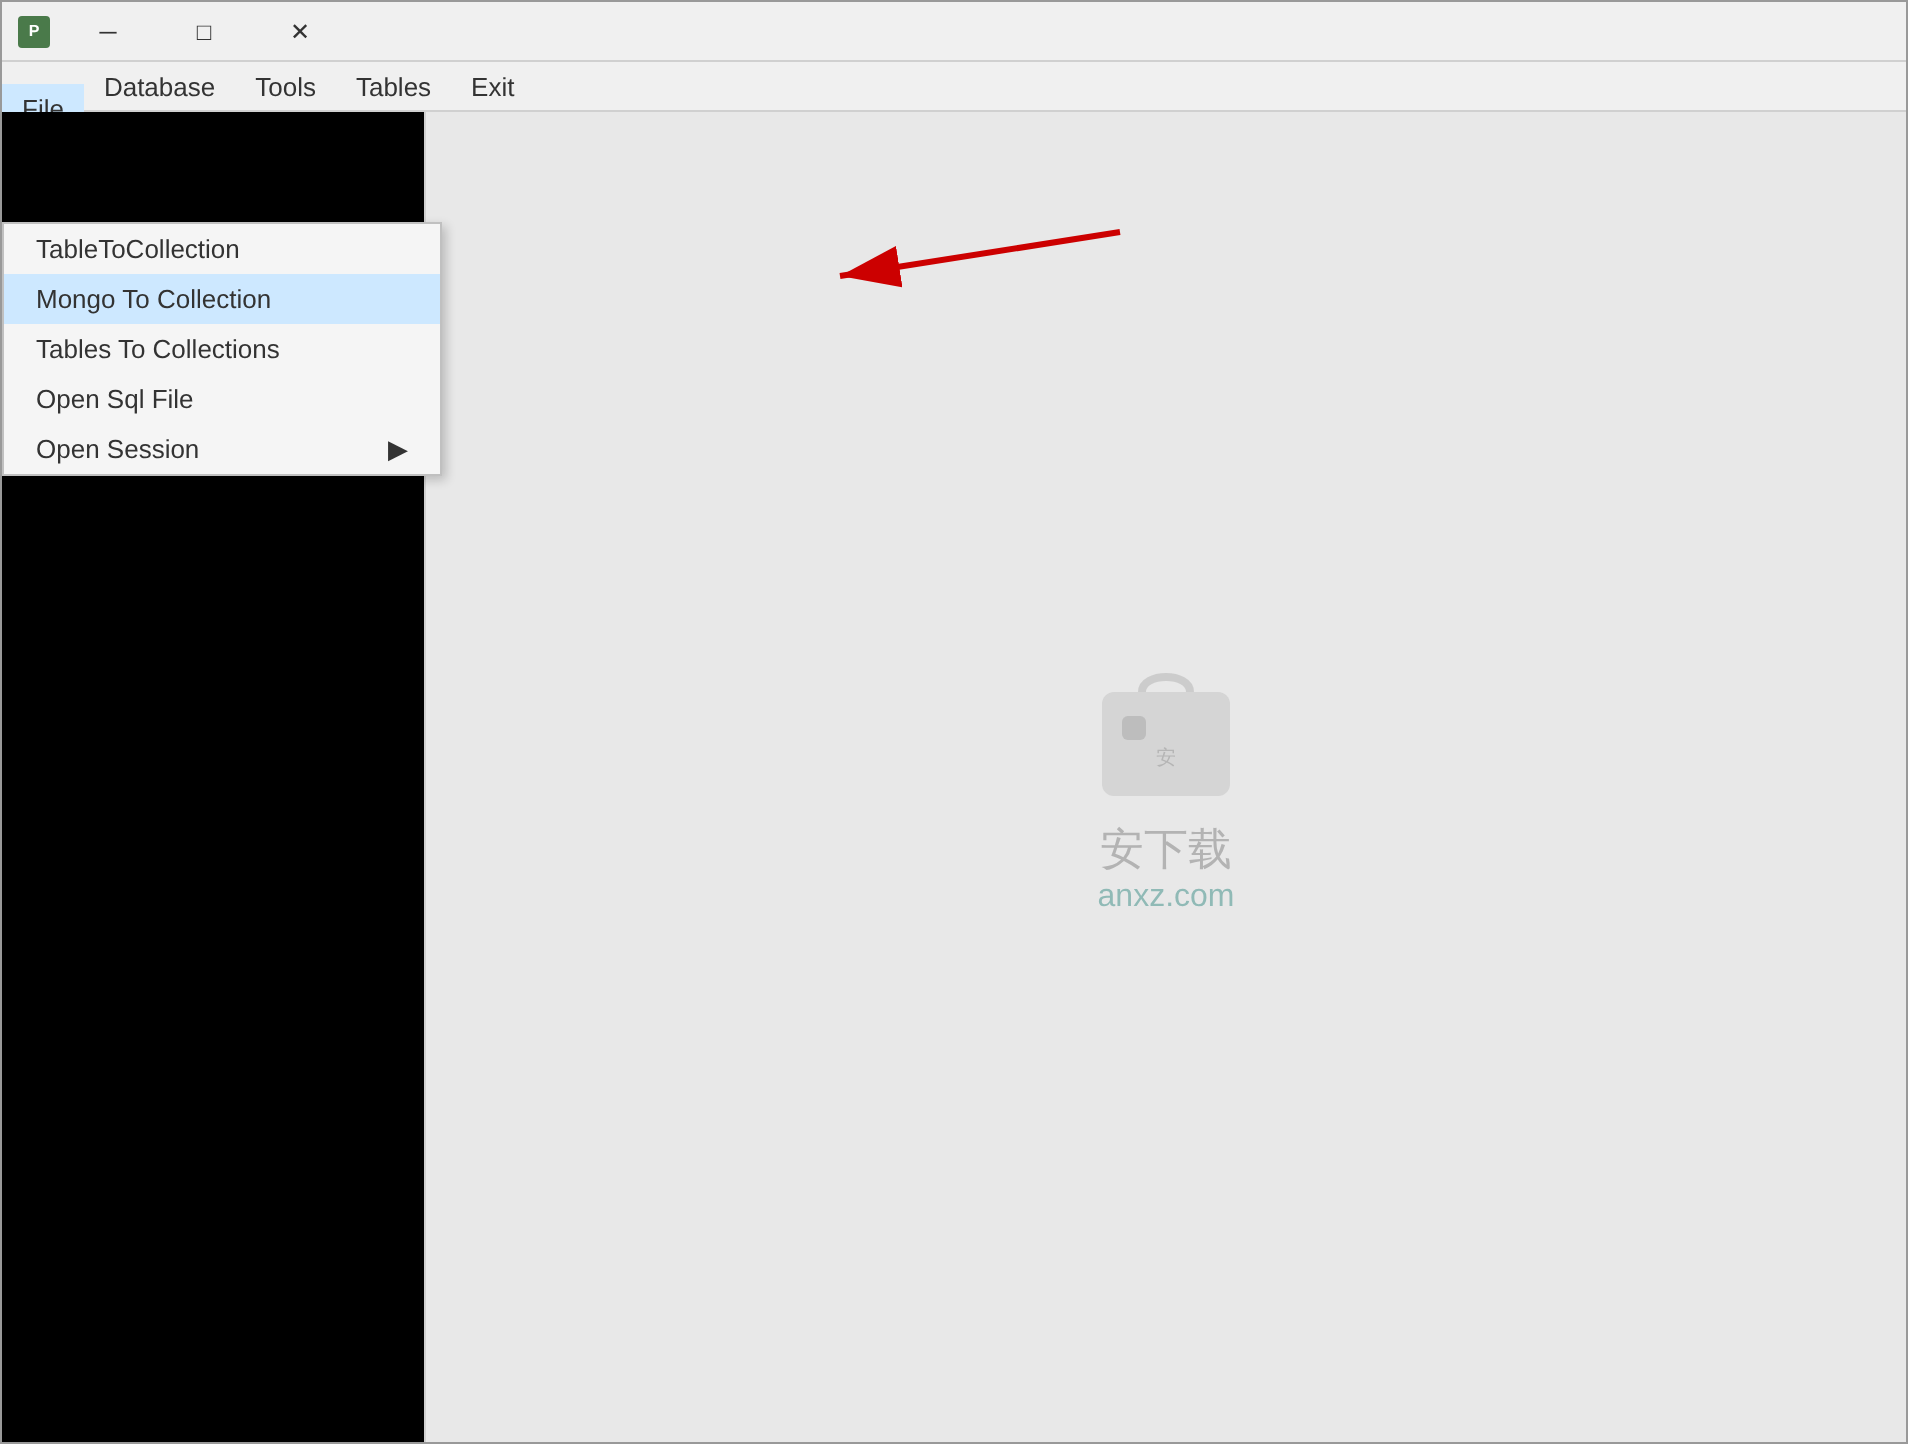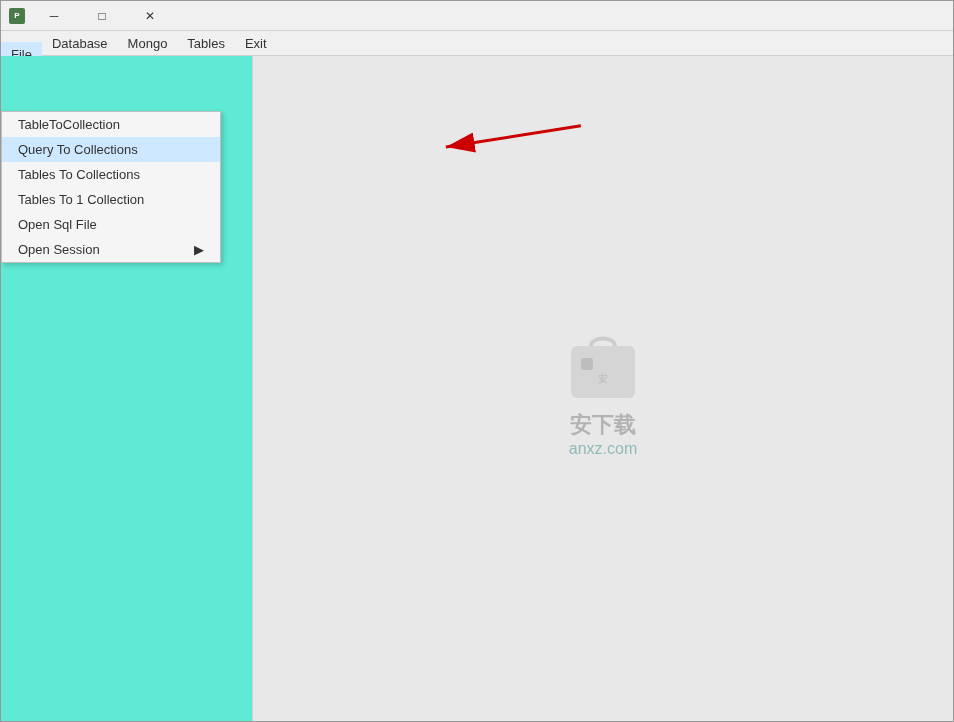--- a/index.html
+++ b/index.html
@@ -122,22 +122,22 @@
       background: #cde8ff;
     }
 
     
     .main-area {
       display: flex;
       height: calc(722px - 55px);
     }
 
     .left-panel {
-      width: 252px;
-      background: #5eead4;
+      width: 212px;
+      background: #000000;
       border-right: 1px solid #d0d0d0;
       height: 100%;
       position: relative;
     }
 
     .right-panel {
       flex: 1;
       background: #e8e8e8;
       height: 100%;
       display: flex;
@@ -158,21 +158,21 @@
 
     .watermark-icon {
       width: 80px;
       height: 80px;
       margin-bottom: 8px;
     }
 
     .watermark-text {
       font-size: 22px;
       color: #666;
-      font-weight: 700;
+      font-weight: 400;
     }
 
     .watermark-url {
       font-size: 16px;
       color: #0f766e;
     }
 
     
     .arrow-overlay {
       position: absolute;
@@ -206,34 +206,33 @@
     <div class="title-bar-controls">
       <button class="title-btn">─</button>
       <button class="title-btn">□</button>
       <button class="title-btn close">✕</button>
     </div>
   </div>
 
   <div class="menu-bar">
     <div class="menu-item active">File</div>
     <div class="menu-item">Database</div>
-    <div class="menu-item">Mongo</div>
+    <div class="menu-item">Tools</div>
     <div class="menu-item">Tables</div>
     <div class="menu-item">Exit</div>
   </div>
 
   <div class="main-area">
 
     <div class="left-panel">
 
       <div class="dropdown">
         <div class="dropdown-item">TableToCollection</div>
-        <div class="dropdown-item selected">Query To Collections</div>
+        <div class="dropdown-item selected">Mongo To Collection</div>
         <div class="dropdown-item">Tables To Collections</div>
-        <div class="dropdown-item">Tables To 1 Collection</div>
         <div class="dropdown-item">Open Sql File</div>
         <div class="dropdown-item">Open Session <span>▶</span></div>
       </div>
 
     </div>
 
     <div class="right-panel">
 
       <div class="watermark">
 

